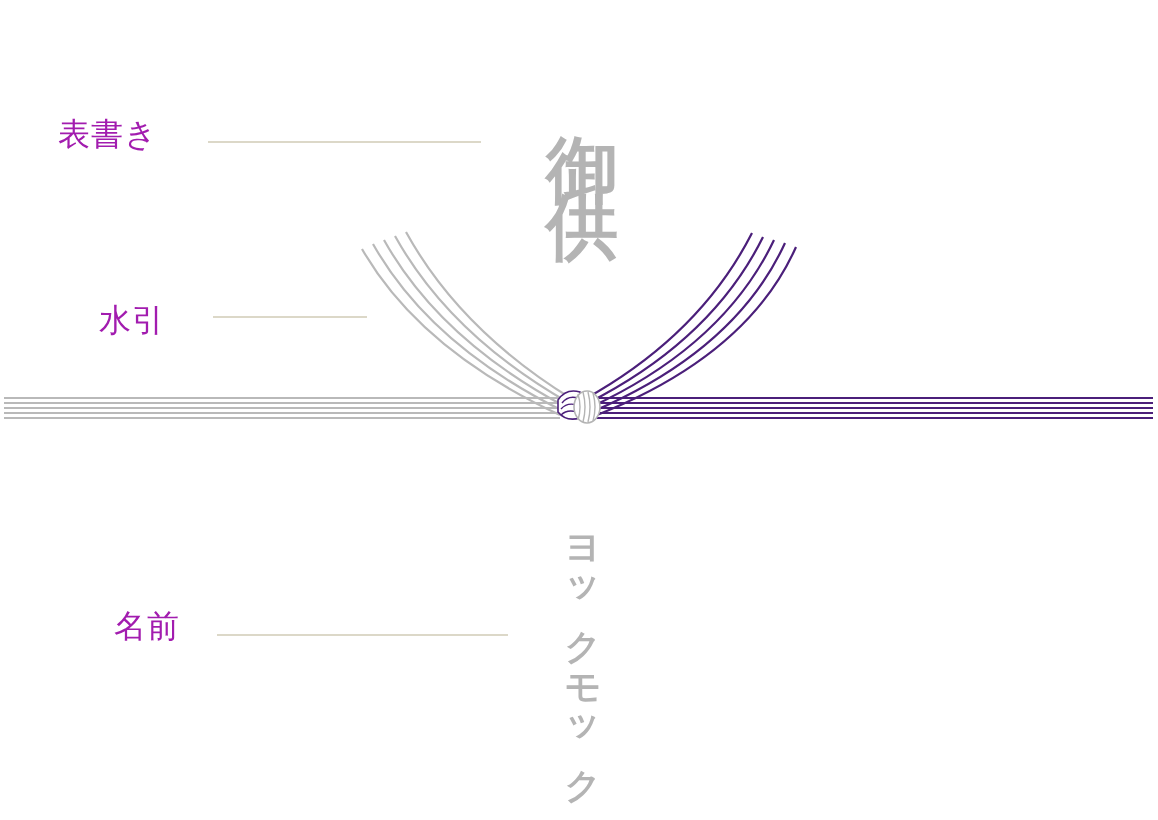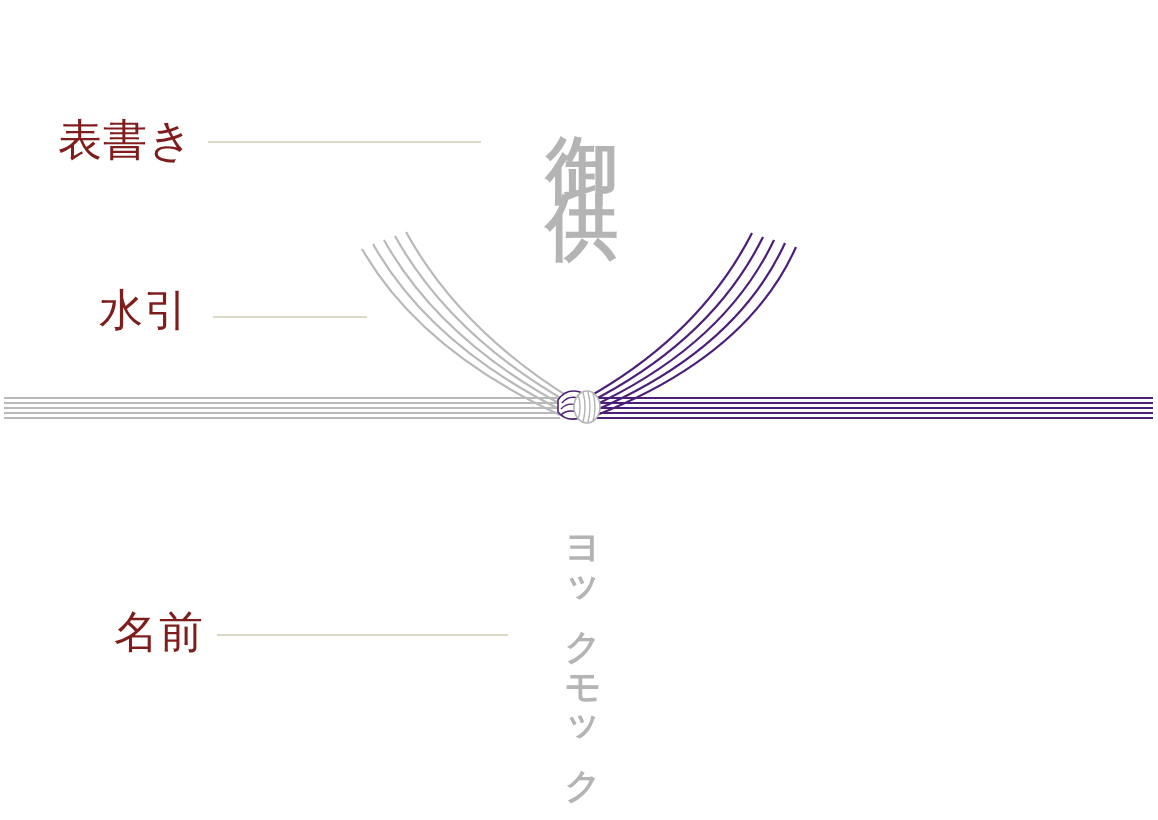--- a/index.html
+++ b/index.html
@@ -1,31 +1,31 @@
 <!DOCTYPE html>
 <html><head>
 <meta charset="utf-8">
 <style>
   html, body { margin:0; padding:0; background:#ffffff; }
   body { width:1158px; height:820px; position:relative; overflow:hidden;
          font-family: "DejaVu Serif", "Liberation Serif", serif; }
-  .label { position:absolute; color:#7f1d1d; font-size:44px; line-height:1;
-           font-family: Liberation Sans, sans-serif; letter-spacing:1px; }
+  .label { position:absolute; color:#a21caf; font-size:32px; line-height:1;
+           font-family: Liberation Serif, serif; letter-spacing:1px; }
   .leader { position:absolute; height:2px; background:#dcd8c8; }
   .vtext { position:absolute; color:#b4b4b4; writing-mode: vertical-rl;
            font-family: "DejaVu Sans", "Liberation Sans", sans-serif; }
   svg.mizuhiki { position:absolute; left:0; top:0; }
 </style>
 </head>
 <body>
 
 <div class="label" style="left:58px; top:118px;">表書き</div>
 <div class="leader" style="left:208px; top:141px; width:273px;"></div>
 
-<div class="label" style="left:99px; top:288px;text-align:right;">水引</div>
+<div class="label" style="left:99px; top:304px;text-align:right;">水引</div>
 <div class="leader" style="left:213px; top:316px; width:154px;"></div>
 
 <div class="label" style="left:114px; top:610px;">名前</div>
 <div class="leader" style="left:217px; top:634px; width:291px;"></div>
 
 <svg class="mizuhiki" width="1158" height="820" viewBox="0 0 1158 820">
   <g fill="none" stroke="#b9b9b9" stroke-width="2.2">
     <line x1="4" y1="398" x2="560" y2="398"></line>
     <line x1="4" y1="403" x2="560" y2="403"></line>
     <line x1="4" y1="408" x2="560" y2="408"></line>

